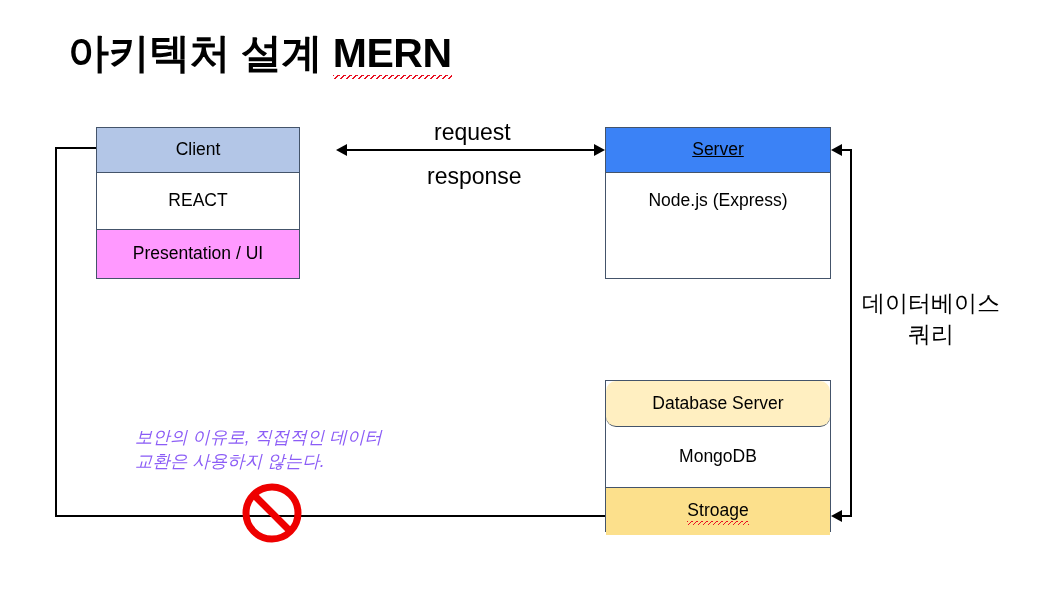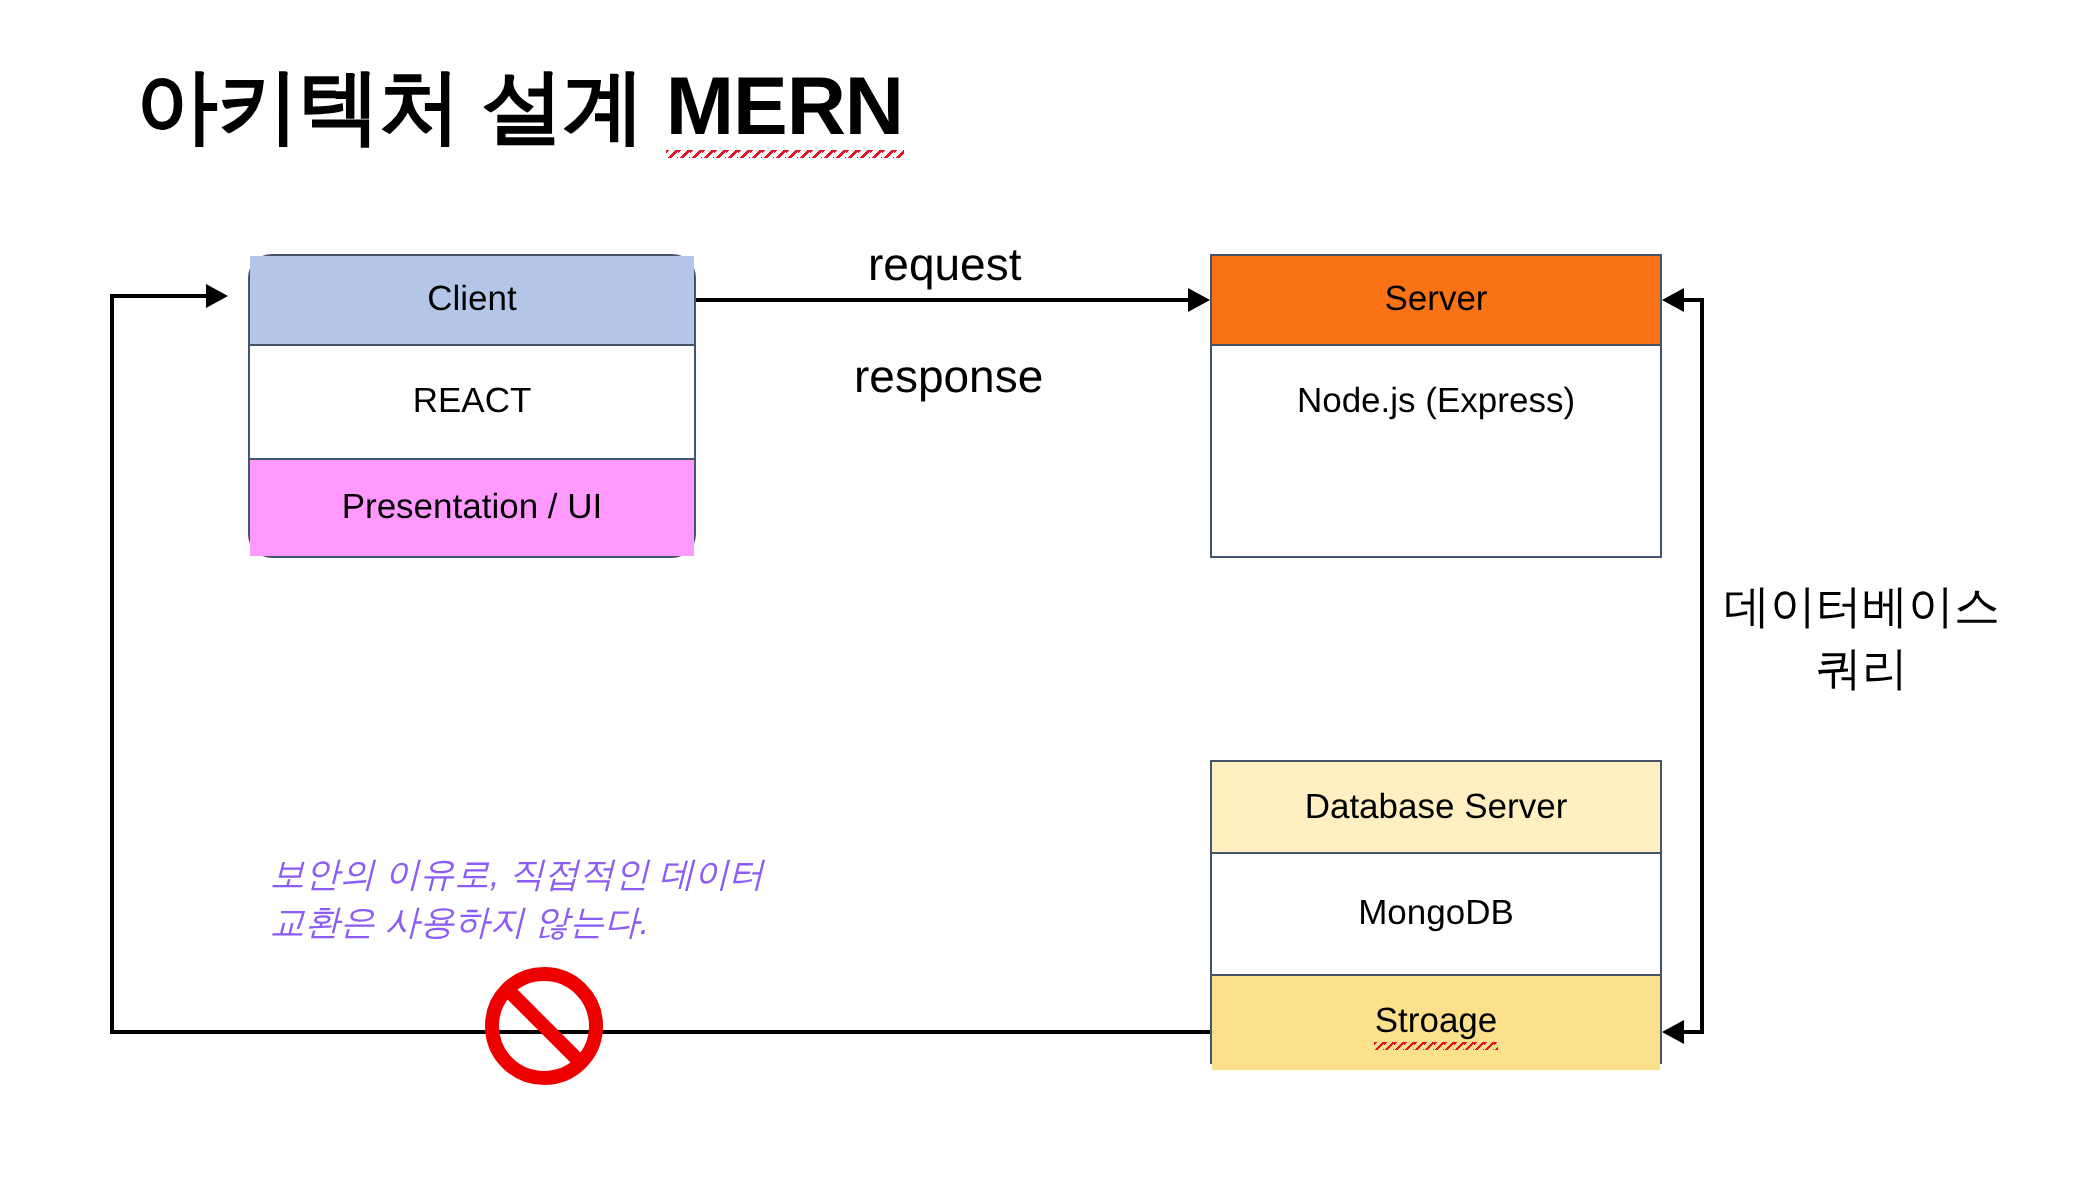--- a/index.html
+++ b/index.html
@@ -65,34 +65,34 @@
     justify-content: center;
     text-align: center;
     font-size: 17.5px;
     line-height: 1.22;
     color: #000000;
     border-bottom: 1px solid #44546A;
   }
   .band:last-child { border-bottom: none; }
 
   
-  #box-client { left: 124px; top: 127px; width: 224px; height: 152px; border-radius: 12px; }
+  #box-client { left: 96px; top: 127px; width: 204px; height: 152px; }
   #client-head  { height: 45px;  background: #B3C6E7; }
   #client-mid   { height: 57px;  background: #ffffff; }
   #client-foot  { height: 48px;  background: #FF99FF; }
 
   
   #box-server { left: 605px; top: 127px; width: 226px; height: 152px; }
-  #server-head { height: 45px; background: #f97316; }
+  #server-head { height: 45px; background: #3b82f6; text-decoration: underline; }
   #server-mid  { height: 56px; background: #ffffff; }
   #server-foot { height: 49px; background: #F0A86E; }
 
   
   #box-db { left: 605px; top: 380px; width: 226px; height: 152px; }
-  #db-head { height: 46px; background: #FFEFC1; }
+  #db-head { height: 46px; background: #FFEFC1; border-radius: 10px; }
   #db-mid  { height: 61px; background: #ffffff; }
   #db-foot { height: 47px; background: #FCE08C; }
 
   .squiggle-wrap { position: relative; display: inline-block; padding-bottom: 1px; }
   .squiggle-wrap::after {
     content: "";
     position: absolute;
     left: 0; right: 0; bottom: -2px;
     height: 4px;
     background-image:
@@ -131,21 +131,21 @@
 
   
   .conn-label {
     position: absolute;
     font-size: 23px;
     color: #000000;
     white-space: nowrap;
     line-height: 1.25;
   }
   #label-request  { left: 434px; top: 118px; }
-  #label-response { left: 427px; top: 174px; }
+  #label-response { left: 427px; top: 162px; }
   #label-dbquery  {
     left: 856px; top: 288px;
     width: 150px;
     text-align: center;
     white-space: normal;
     line-height: 1.35;
   }
   #note-security {
     position: absolute;
     left: 135px; top: 426px;

